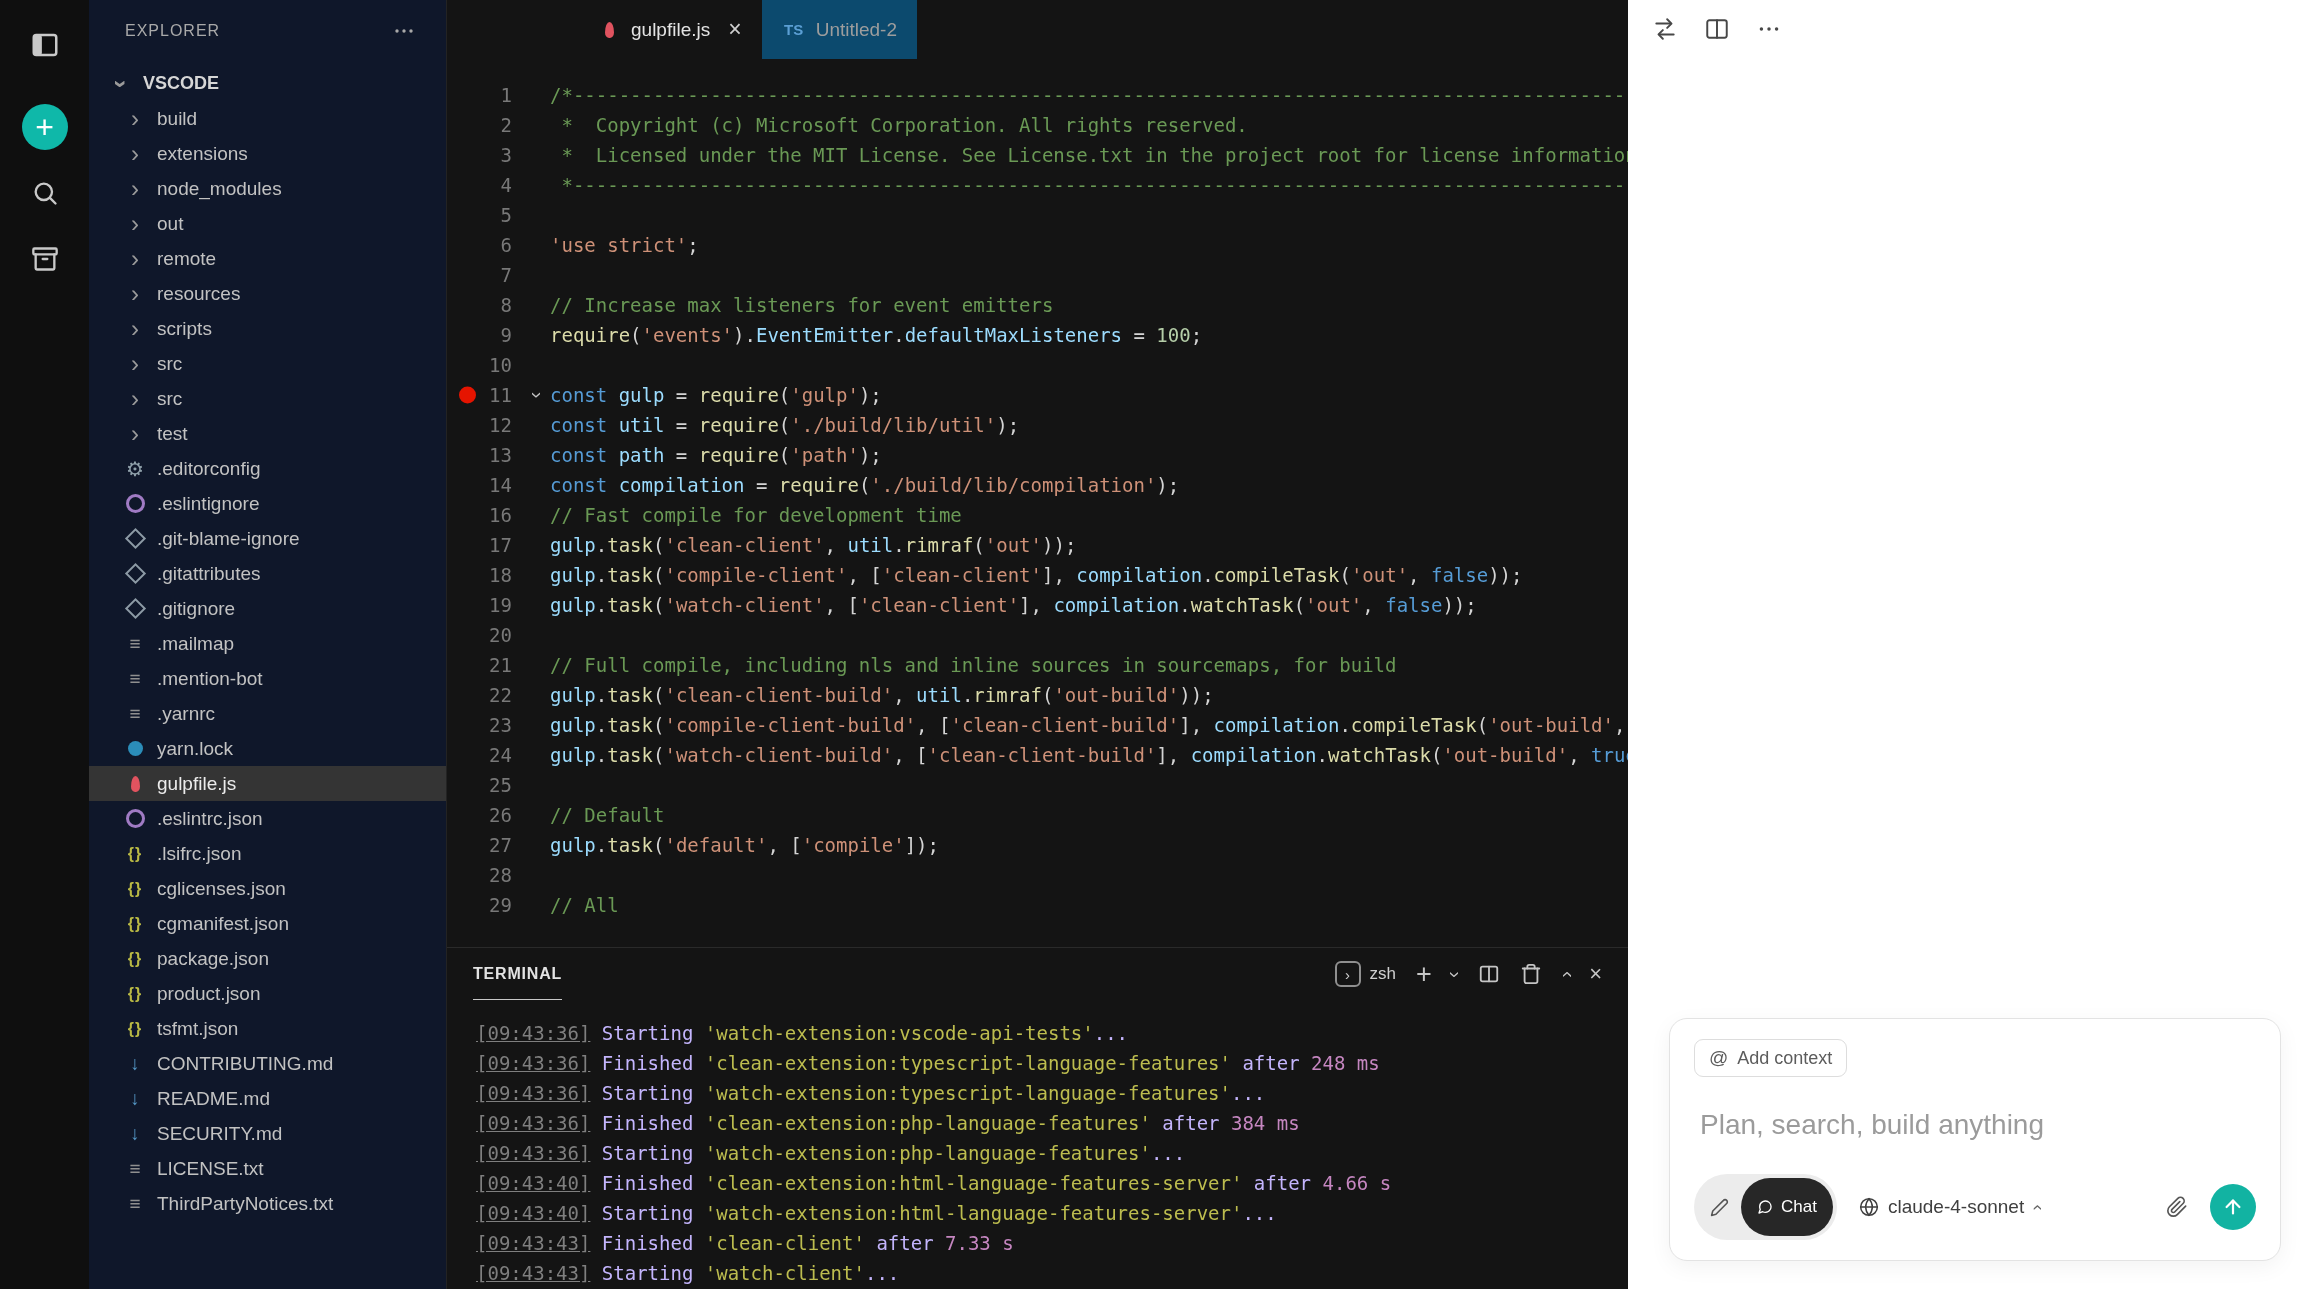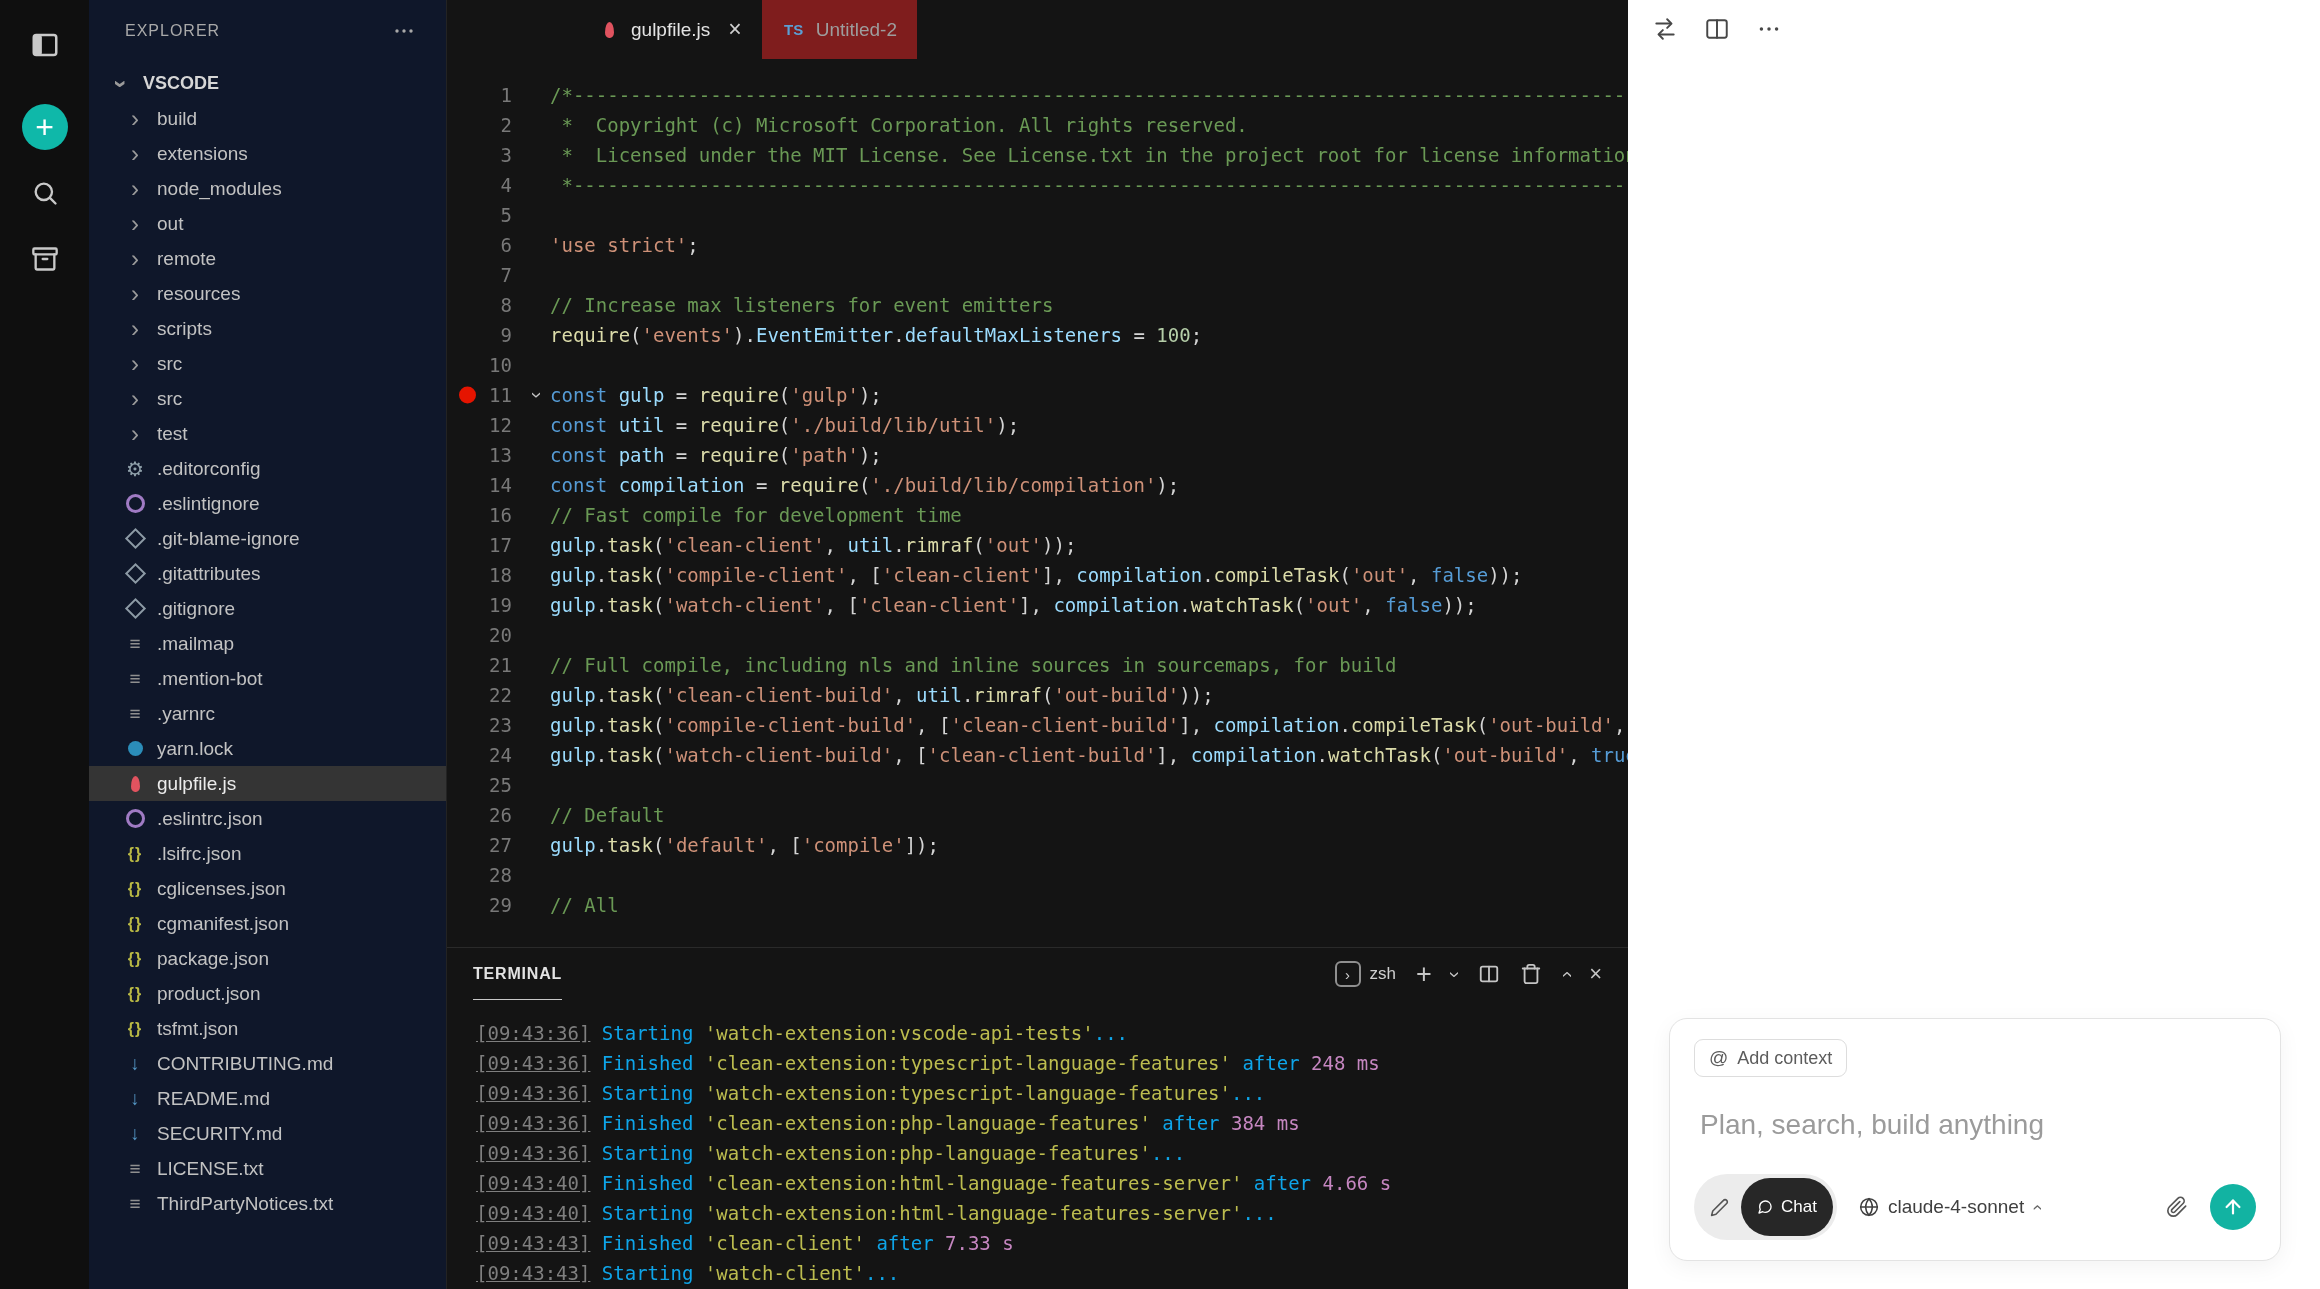--- a/index.html
+++ b/index.html
@@ -46,21 +46,21 @@
   .json-icon { color:#b9b944; font-size:16px; font-weight:bold; letter-spacing:1px; }
   .markdown-icon { color:#5598c7; font-size:19px; font-weight:bold; }
   .ts-icon { color:#5b9fd4; font-size:15px; font-weight:bold; }
 
   
   .editor-col { flex:1; min-width:0; background:#141414; display:flex; flex-direction:column; }
   .tab-bar { height:59px; flex:0 0 59px; display:flex; align-items:stretch; background:#141414;
     padding-left:130px; }
   .tab { display:flex; align-items:center; gap:10px; padding:0 20px; font-size:19px;
     color:#e4e4e4; cursor:pointer; }
-  .tab.inactive { background:#7f1d1d; color:#9d9d9d; }
+  .tab.inactive { background:#0c4a6e; color:#9d9d9d; }
   .tab-close { color:#cfcfcf; font-size:23px; margin-left:8px; }
 
   .code { flex:1; overflow:hidden; padding-top:21px; font-family:"DejaVu Sans Mono", monospace;
     font-size:19px; line-height:30px; position:relative; }
   .code-line { display:flex; height:30px; white-space:pre; }
   .gutter { flex:0 0 103px; width:103px; text-align:right; padding-right:38px; color:#787878;
     position:relative; }
   .bp { position:absolute; left:12px; top:50%; transform:translateY(-50%); width:17px; height:17px;
     border-radius:50%; background:#e51400; }
   .fold { position:absolute; right:8px; top:50%; transform:translateY(-50%) rotate(90deg);
@@ -80,21 +80,21 @@
   .term-box { width:26px; height:26px; border:2px solid #8f8f8f; border-radius:6px; display:flex;
     align-items:center; justify-content:center; font-size:15px; color:#cfcfcf; }
   .ticon { display:flex; align-items:center; justify-content:center; cursor:pointer;
     font-size:22px; color:#c5c5c5; }
   .ticon.plus { font-size:27px; }
   .chev-glyph { font-size:20px; display:inline-block; }
   .rot90 { transform:rotate(90deg); } .rot270 { transform:rotate(-90deg); }
   .term-shell-label { font-size:17px; color:#cfcfcf; }
   .term-body { flex:1; overflow:hidden; padding:18px 0 0 29px;
     font-family:"DejaVu Sans Mono", monospace; font-size:19px; line-height:30px; white-space:pre; }
-  .tm { color:#7f7f7f;text-decoration:underline; } .tx { color:#0ea5e9; } .nm { color:#bdbd4f; } .du { color:#c586c0; }
+  .tm { color:#7f7f7f;text-decoration:underline; } .tx { color:#c4b5fd; } .nm { color:#bdbd4f; } .du { color:#c586c0; }
 
   
   .right-panel { width:692px; flex:0 0 692px; background:#ffffff; position:relative; }
   .rp-header { position:absolute; top:16px; left:24px; display:flex; gap:26px; color:#474747; }
   .rp-header .hbtn { cursor:pointer; display:flex; }
   .chat-card { position:absolute; left:41px; right:39px; bottom:28px; height:243px;
     border:1px solid #e3e3e3; border-radius:18px; box-shadow:0 6px 22px rgba(0,0,0,0.05);
     padding:20px 24px; display:flex; flex-direction:column; background:#ffffff; }
   .context-chip { display:inline-flex; align-items:center; gap:9px; border:1px solid #dddddd;
     border-radius:9px; padding:7px 14px; color:#5c5c5c; font-size:18px; width:max-content;

